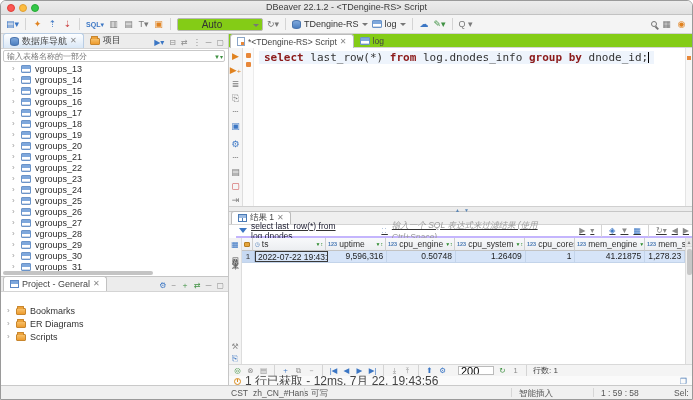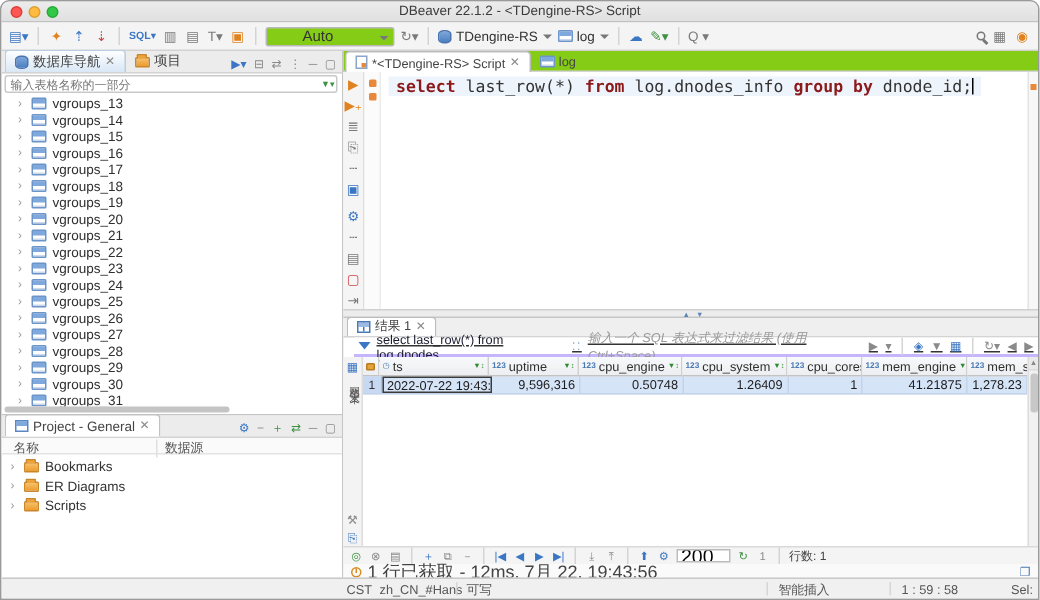--- a/index.html
+++ b/index.html
@@ -113,21 +113,21 @@
   .cell.c2 { width:60px; text-align:right; } .cell.c3 { width:69px; text-align:right; }
   .cell.c4 { width:70px; text-align:right; } .cell.c5 { width:50px; text-align:right; }
   .cell.c6 { width:70px; text-align:right; } .cell.c7 { width:40px; text-align:right; }
   #vscroll { position:absolute; right:0; top:26px; width:7px; bottom:23px; background:#f1f1f1; border-left:1px solid #dcdcdc; }
   #vscroll .up { height:9px; text-align:center; font-size:5px; color:#888; line-height:9px; border-bottom:1px solid #dcdcdc; background:#e9e9e9; }
   #vscroll .thumb { position:absolute; top:11px; left:1px; width:5px; height:26px; background:#c7c7c7; border-radius:2px; }
 
   #restoolbar { position:absolute; left:0; right:0; bottom:11px; height:12px; background:#f4f4f4; border-top:1px solid #d9d9d9; display:flex; align-items:center; padding:0 4px; gap:4px; }
   .rti { font-size:7.5px; color:#8a8a8a; min-width:9px; text-align:center; }
   .rti.blue{ color:#3b76c4; } .rti.green{ color:#3f9142; }
-  #fetchInput { width:36px; height:9px; border:1px solid #bbb; font-size:13px; padding:0 2px; font-family:inherit; }
+  #fetchInput { width:36px; height:9px; border:1px solid #bbb; font-size:11px; padding:0 2px; font-family:inherit;margin-left:7px; }
   #rowcount { font-size:8px; color:#444; }
   #resstatus { position:absolute; left:0; right:0; bottom:0; height:11px; background:#fafafa; display:flex; align-items:center; padding:0 5px; gap:4px; }
   .clockicon { width:7px; height:7px; border:1.5px solid #d98c1f; border-radius:50%; position:relative; }
   .clockicon::after { content:""; position:absolute; left:2px; top:0px; width:1px; height:3px; background:#d98c1f; }
   #resstatus .txt { font-size:12px; color:#444; }
   #resstatus .right { margin-left:auto; color:#4a7ab5; font-size:8px; }
 
   
   #statusbar { position:absolute; left:0; right:0; bottom:0; height:14px; background:#f0f0f0; border-top:1px solid #c9c9c9; font-size:8.5px; color:#555; }
   #statusbar span { position:absolute; top:2px; }
@@ -336,24 +336,20 @@
       </span>
       <span class="icons">
         <span class="micon blue">⚙</span>
         <span class="micon">−</span>
         <span class="micon green" style="color:#3f9142">＋</span>
         <span class="micon green" style="color:#3f9142">⇄</span>
         <span class="micon">─</span>
         <span class="micon">▢</span>
       </span>
     </div>
-    <div id="projCols">
-      <span class="c1">名称</span>
-      <span class="c2">数据源</span>
-    </div>
     <div id="projItems">
 
         <div class="prow">
           <span class="chev">›</span>
           <span class="foldericon"></span>
           <span class="lbl">Bookmarks</span>
         </div>
 
         <div class="prow">
           <span class="chev">›</span>

